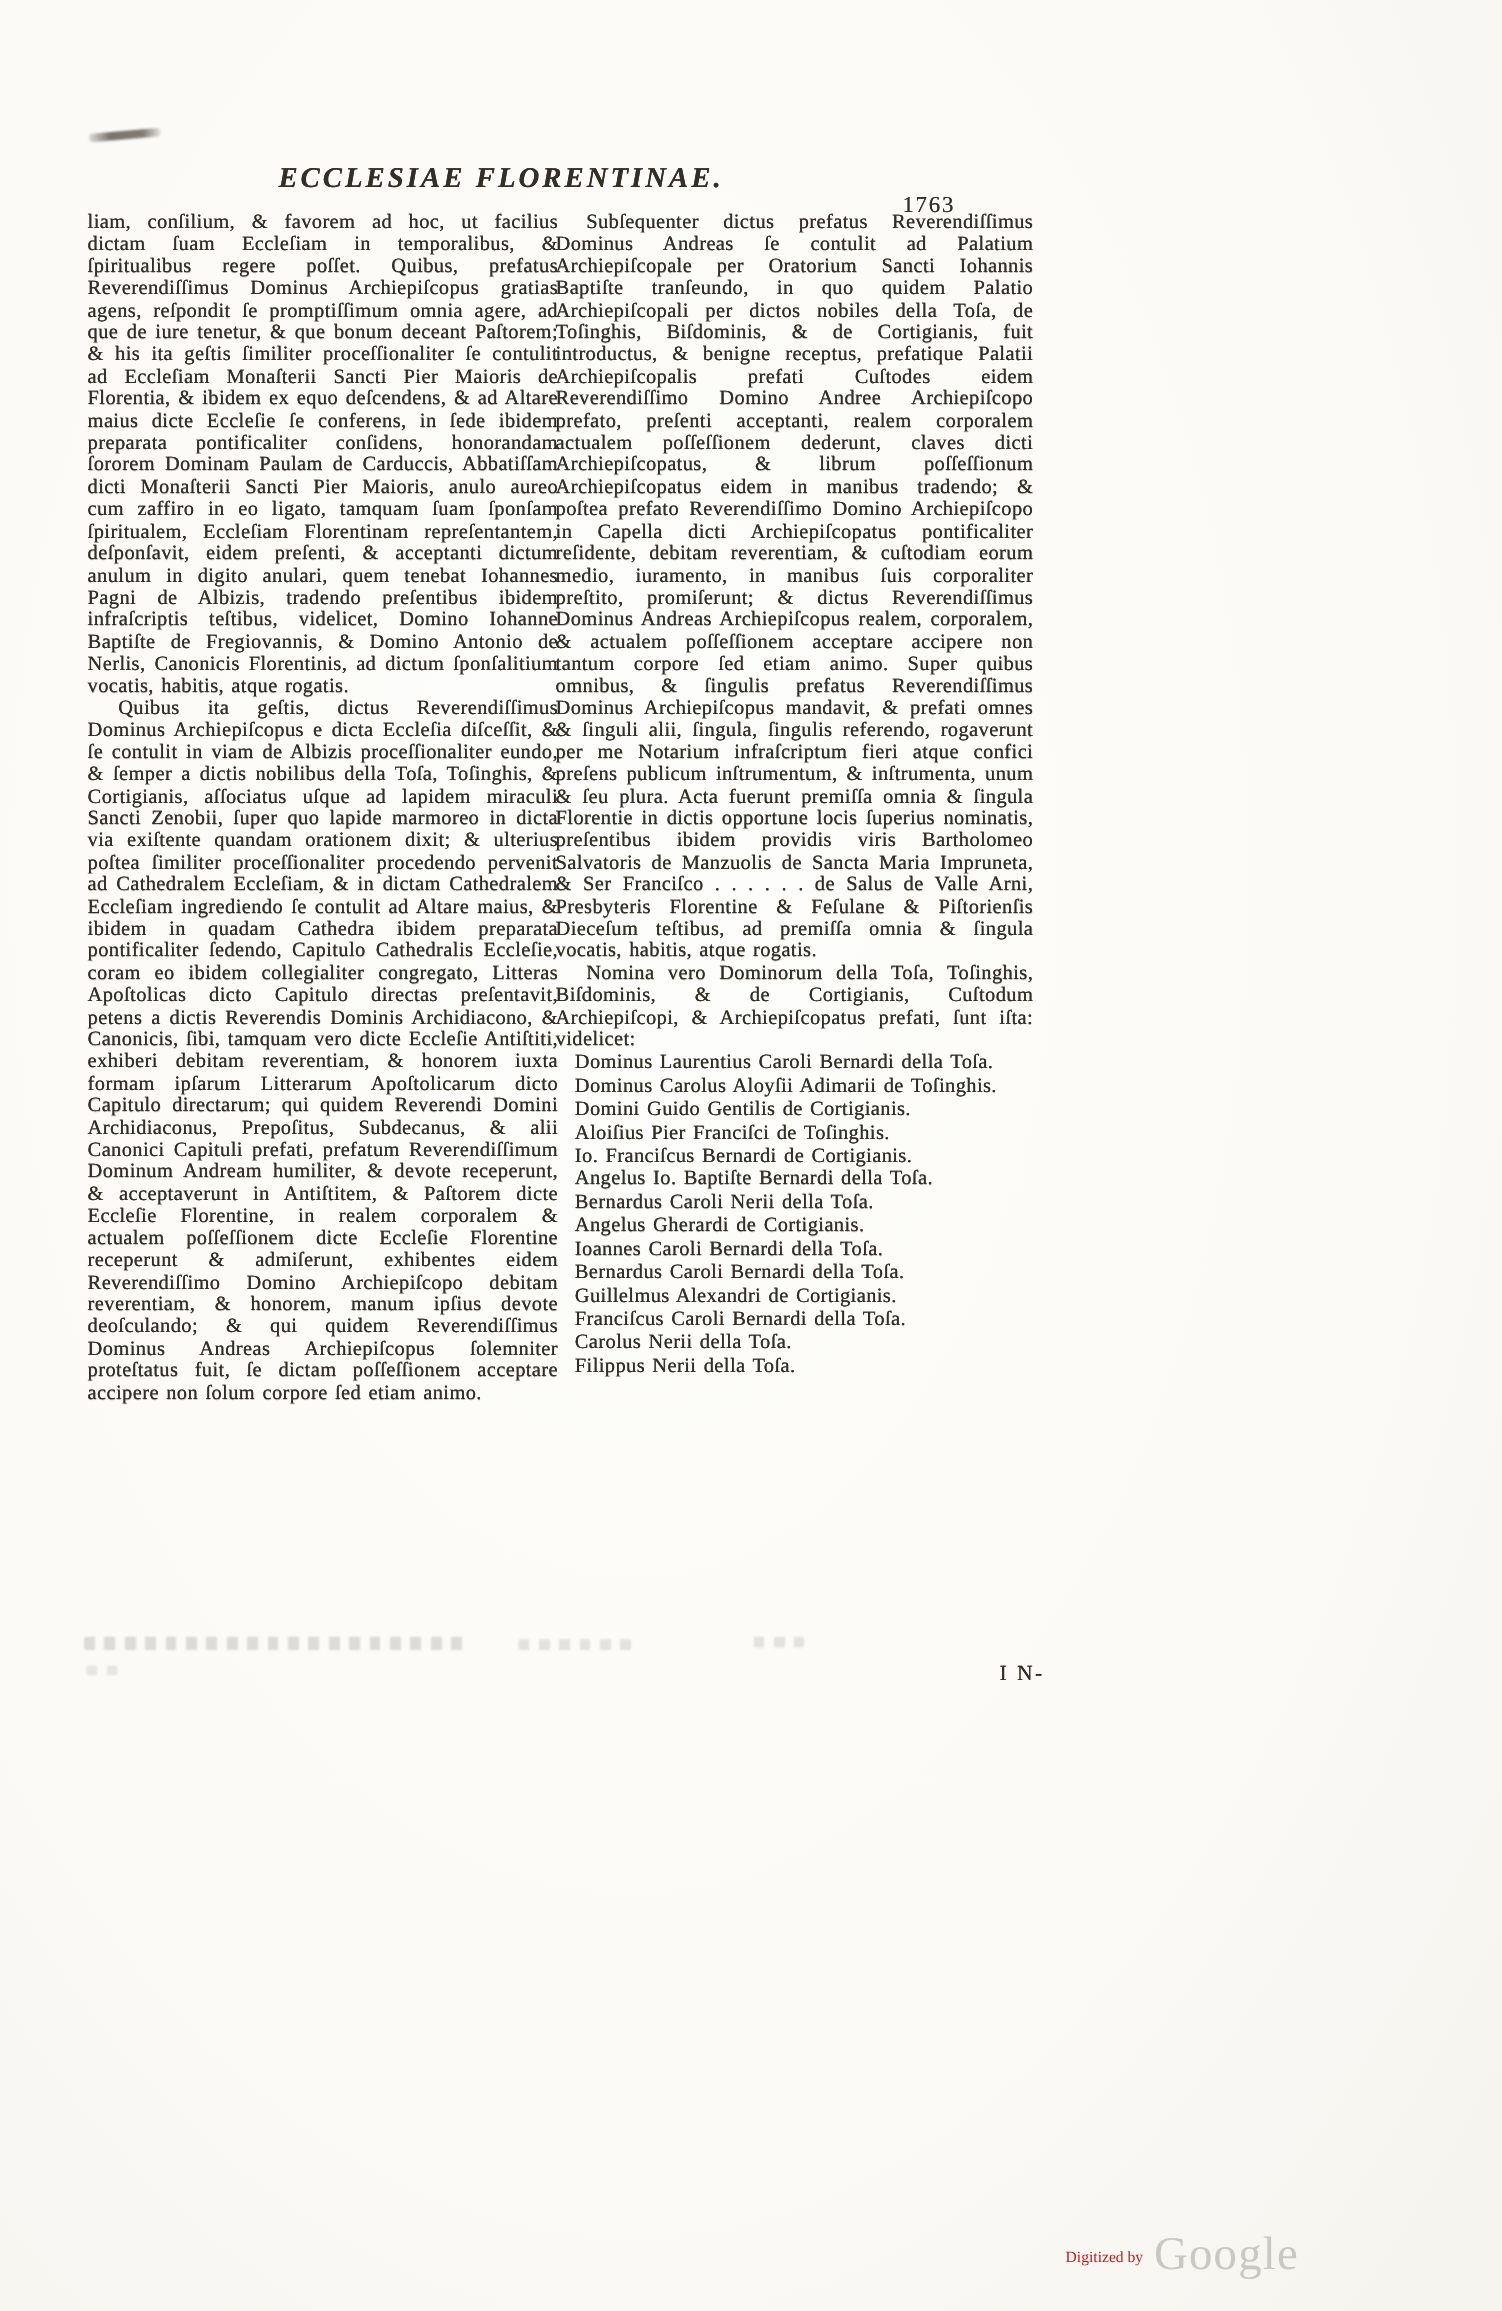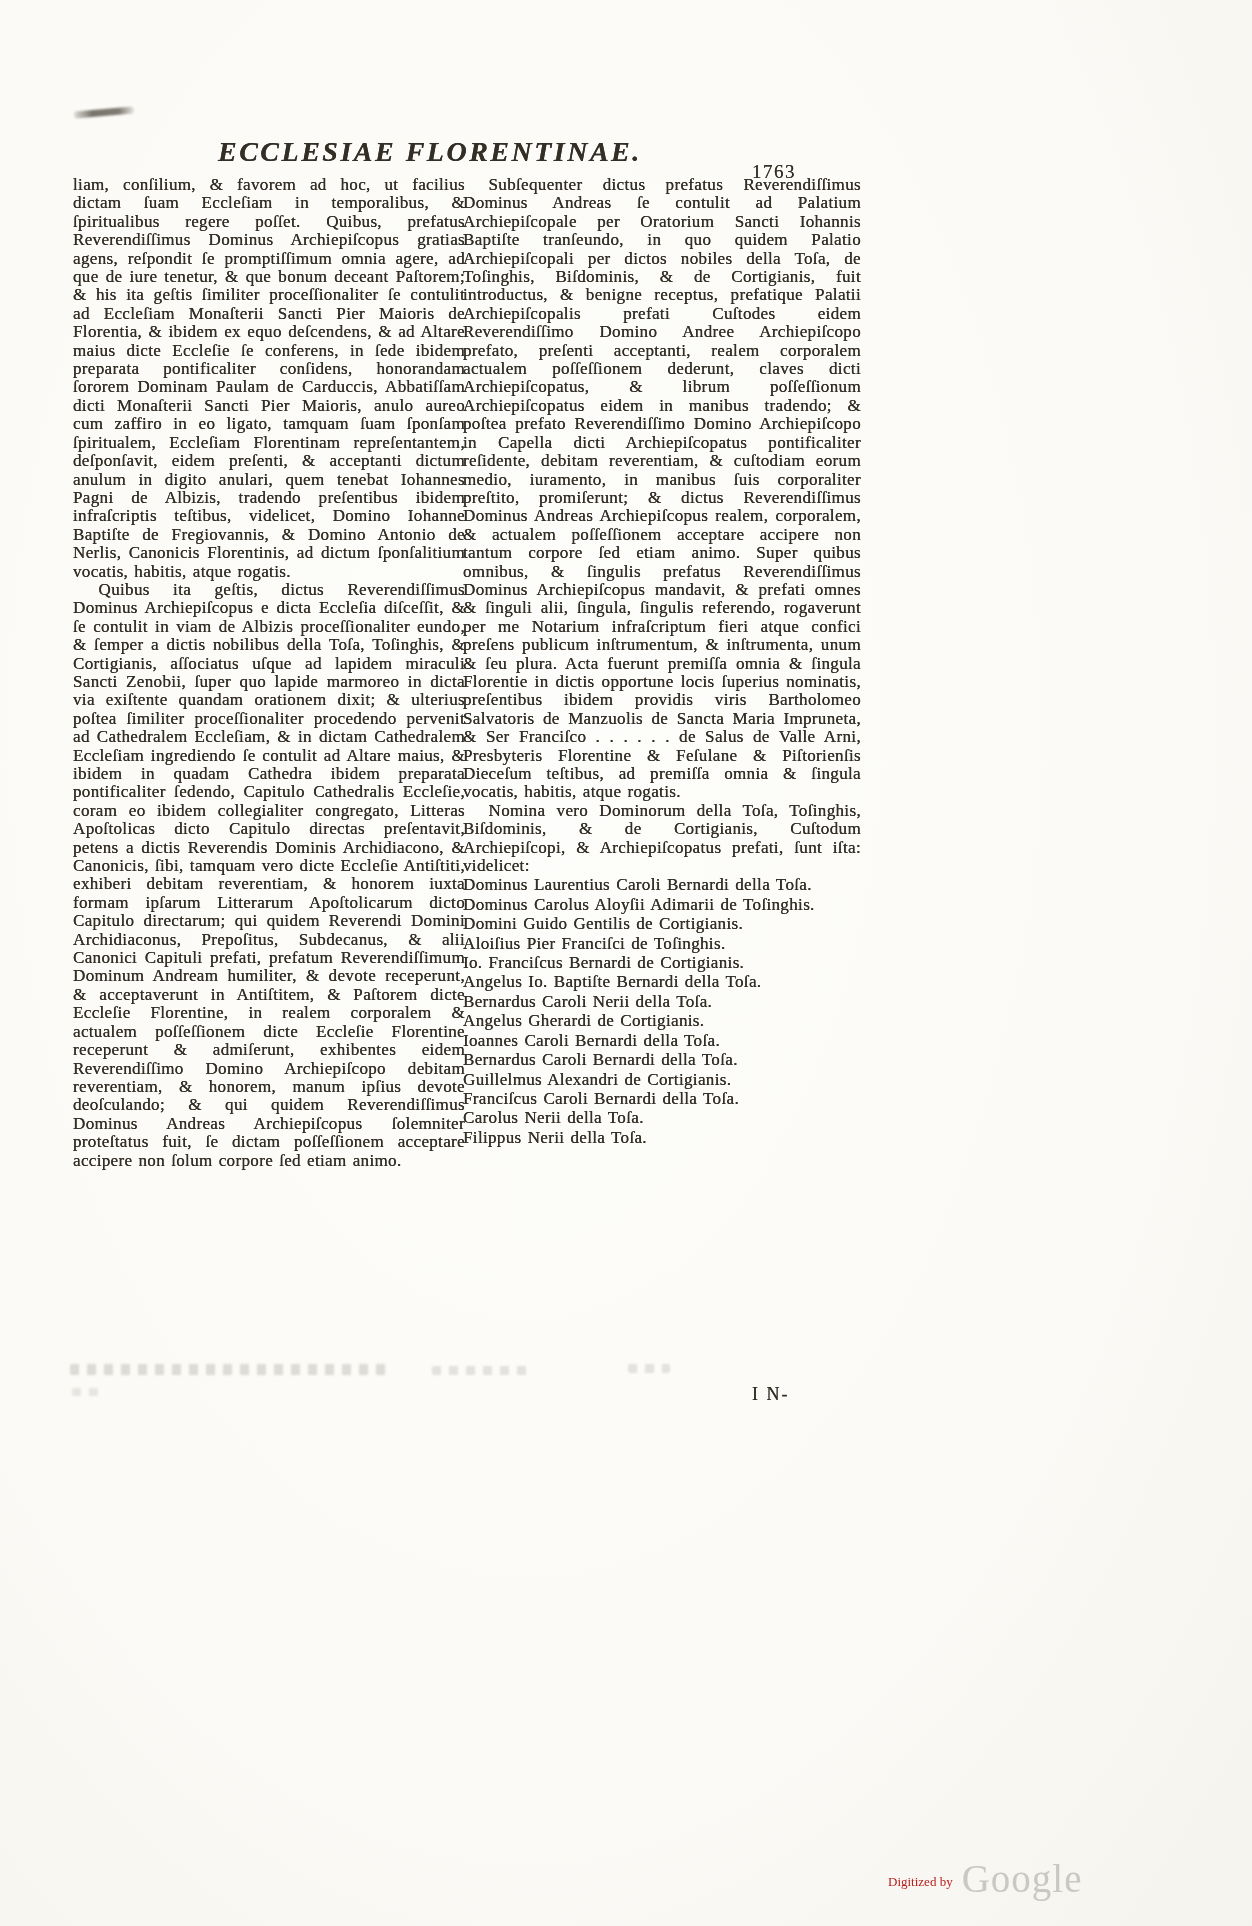--- a/index.html
+++ b/index.html
@@ -10,22 +10,22 @@
     overflow: hidden;
     background: radial-gradient(ellipse at 42% 38%, #fdfdfb 0%, #fbfaf6 62%, #f4f3ee 100%);
     font-family: "Liberation Serif", "DejaVu Serif", serif;
     color: var(--ink, #332e26);
   }
   .page { position: absolute; inset: 0; }
 
   
   .running-title {
     position: absolute;
-    left: 218px; top: 136px;
-    font-size: 28px;
+    left: 232px; top: 136px;
+    font-size: 24px;
     font-weight: bold;
     font-style: italic;
     letter-spacing: 2.5px;
     white-space: nowrap;
     text-shadow: 0 0 0.5px rgba(40,34,26,.9);
   }
   .page-number {
     position: absolute;
     left: 752px; top: 141px;
     font-size: 19px;
@@ -44,26 +44,26 @@
     letter-spacing: 0.35px;
     word-spacing: 1.5px;
     color: var(--ink, #332e26);
     text-shadow: 0 0 0.45px rgba(45,39,30,.85), 0.25px 0.25px 0 rgba(45,39,30,.3);
   }
   .col-left  { left: 73px;  width: 392px; }
   .col-right { left: 463px; width: 398px; }
   .col p { margin: 0; }
   .col p.indent { text-indent: 1.5em; }
   .names { margin: 1px 0; }
-  .names .name { padding-left: 16px; text-indent: -16px; margin: 1px 0; }
+  .names .name { padding-left: 16px; text-indent: -16px; margin: 1px 16px; }
 
   
   .catchword {
     position: absolute;
-    left: 752px; top: 1384px;
+    left: 833px; top: 1384px;
     font-size: 18px;
     letter-spacing: 2px;
     text-shadow: 0 0 0.45px rgba(45,39,30,.85);
   }
 
   
   .smudge-top {
     position: absolute;
     left: 74px; top: 109px;
     width: 60px; height: 7px;

